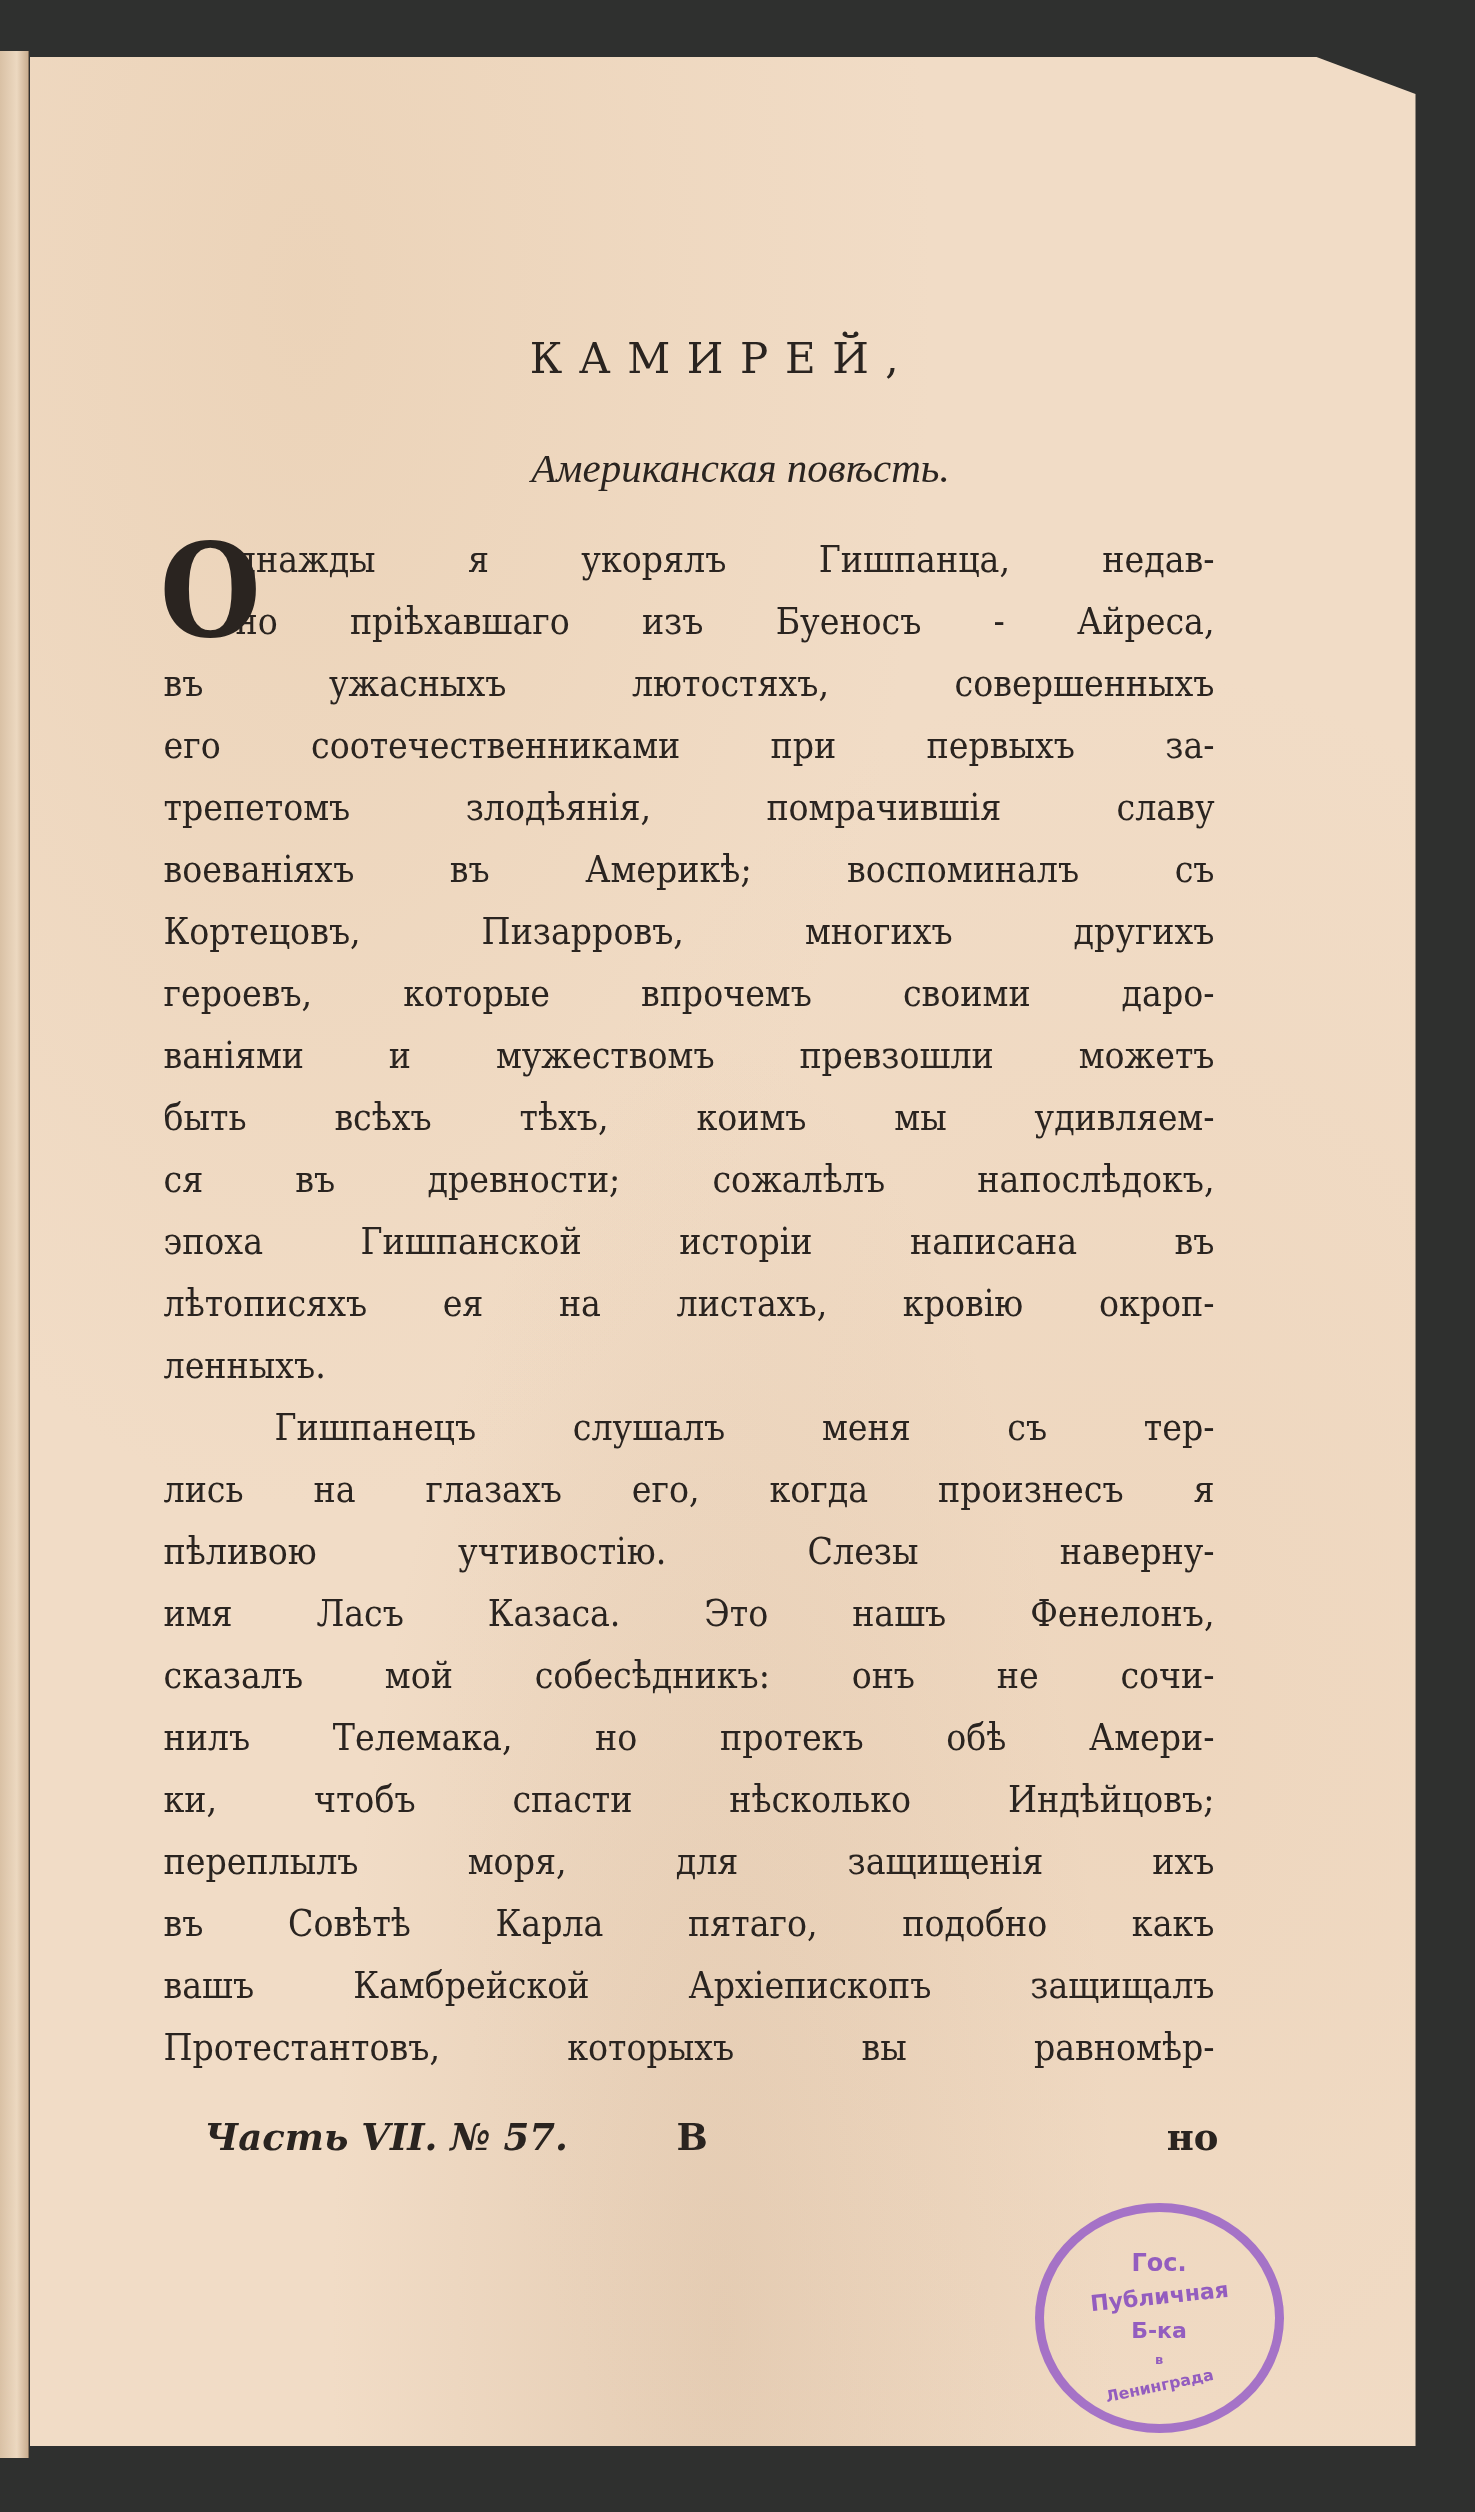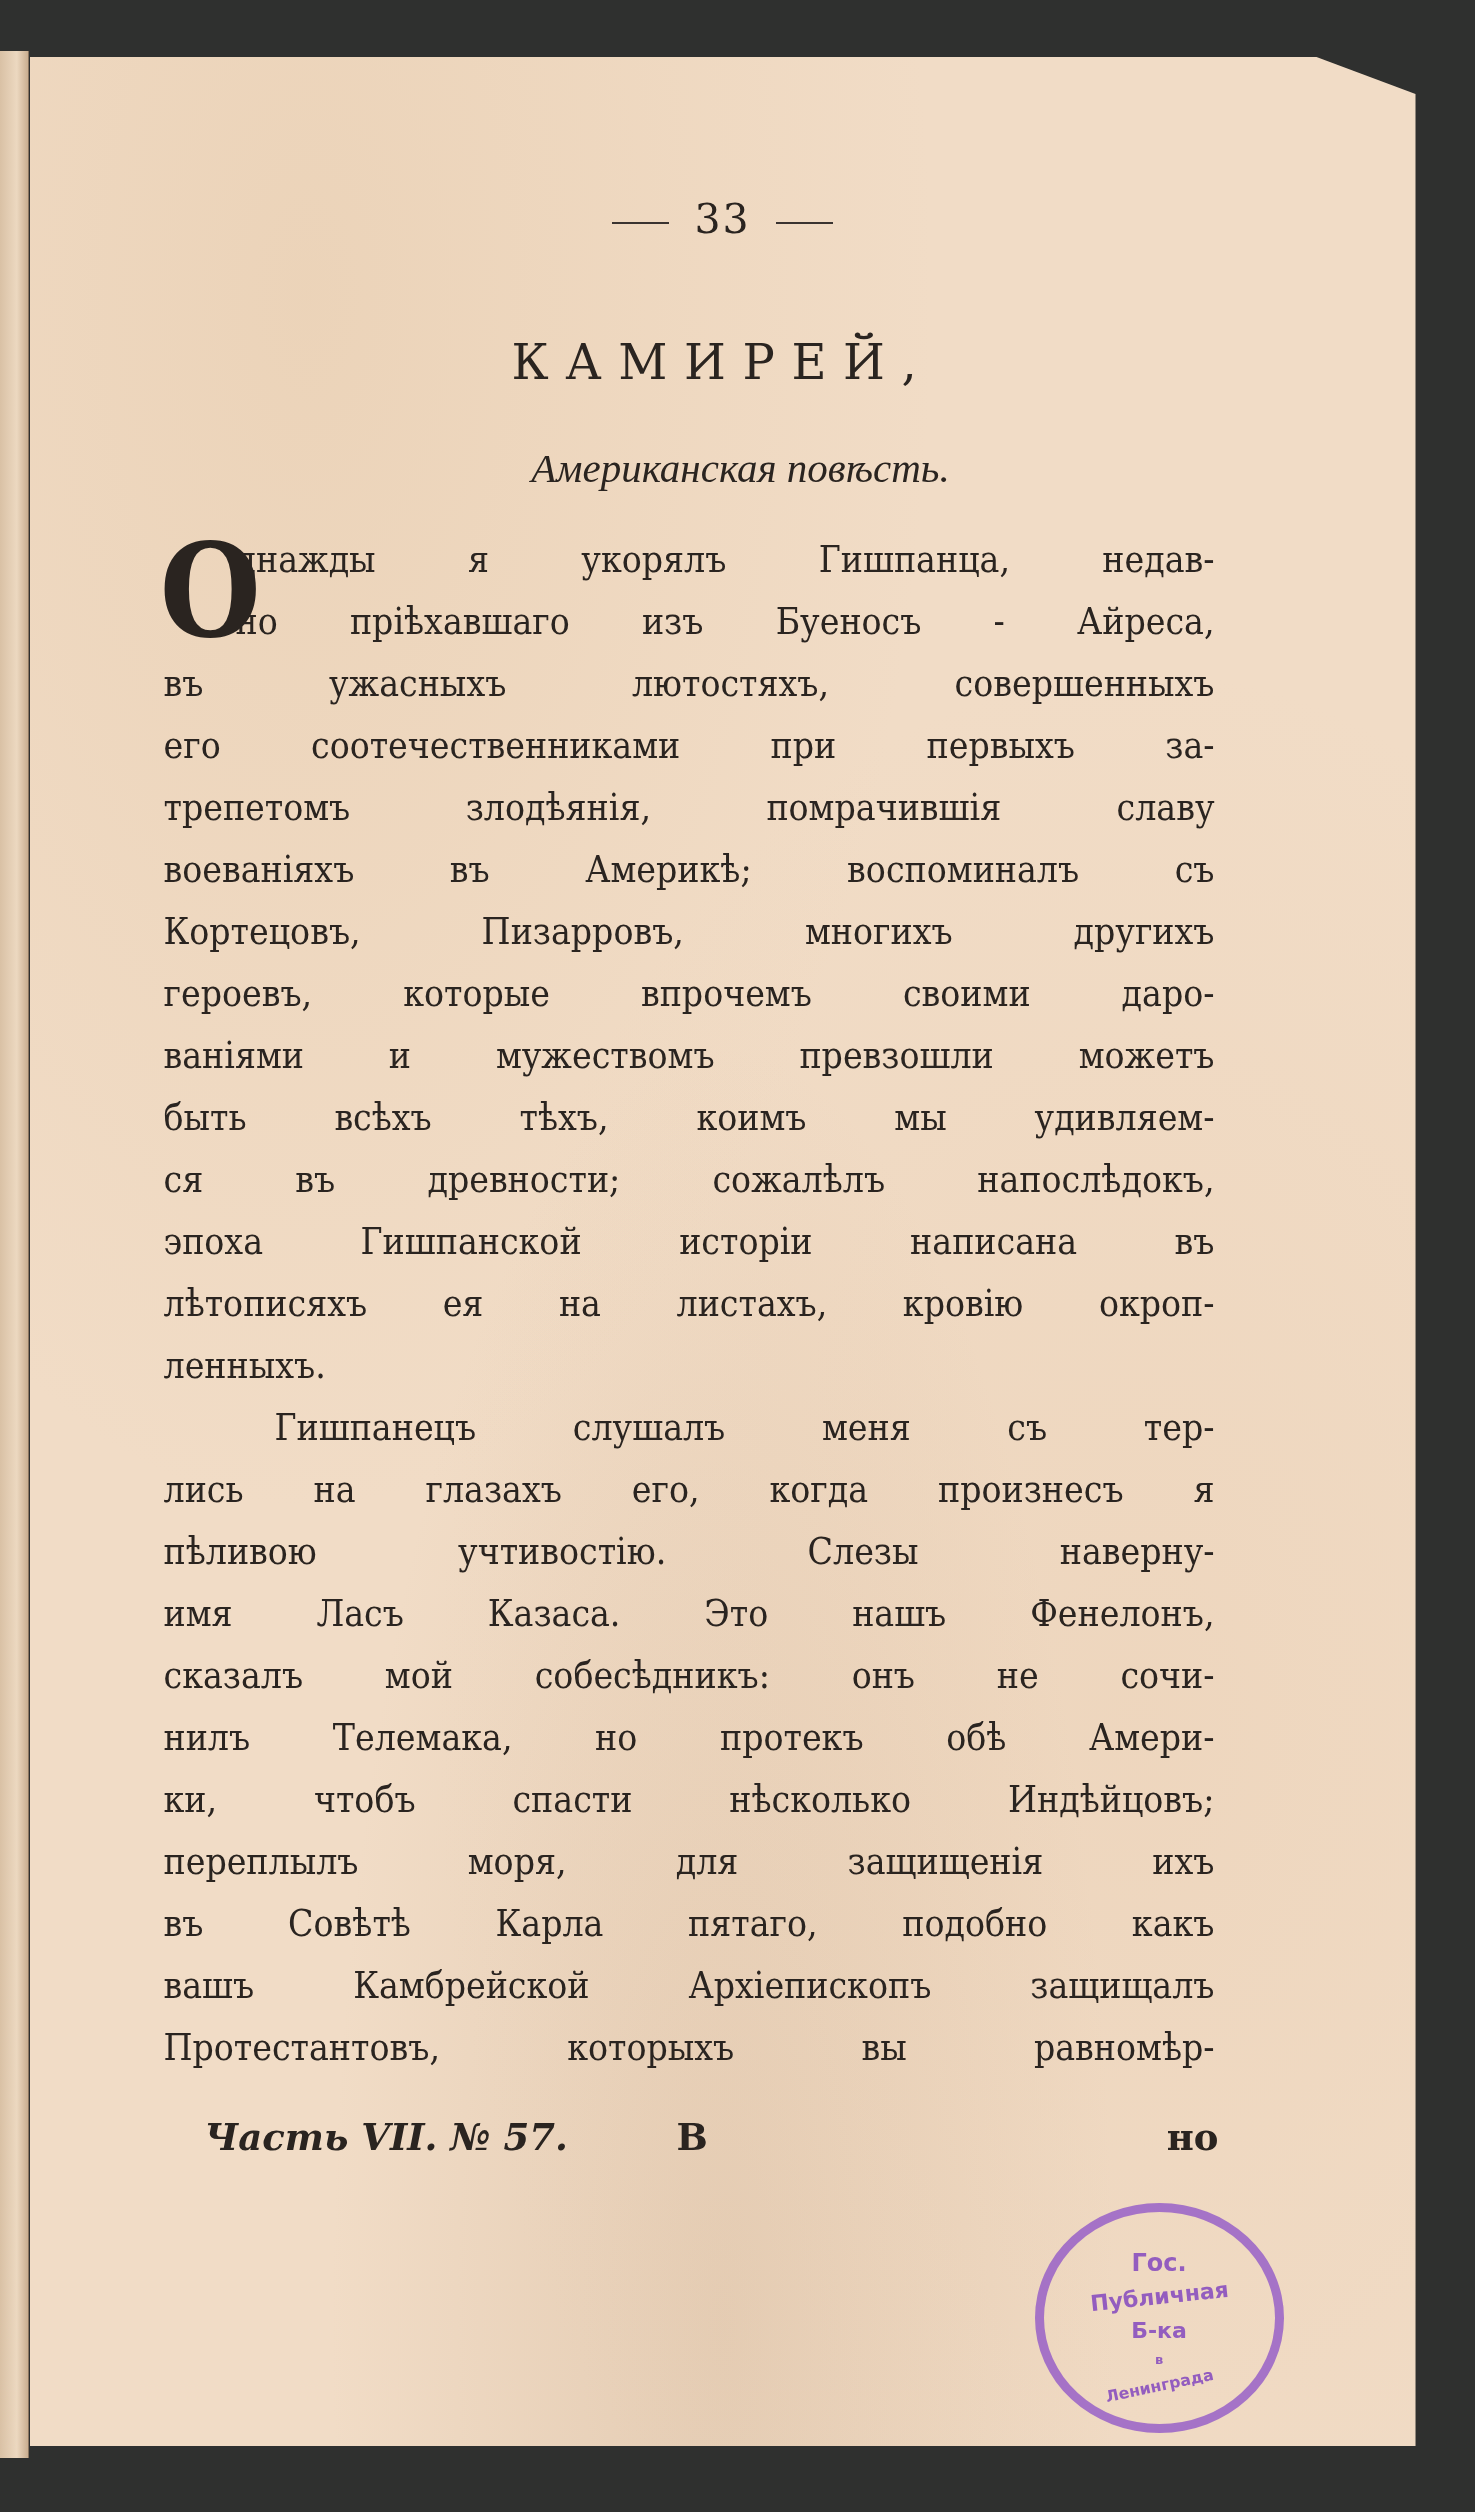--- a/index.html
+++ b/index.html
@@ -24,21 +24,21 @@
       clip-path: polygon(0 0, 1287px 0, 1386px 37px, 1386px 100%, 0 100%);
       color: #2a2420;
     }
     .page-number {
       position: absolute; left: 0; width: 1386px; top: 138px;
       text-align: center; font-size: 41px; letter-spacing: 1.8px;
     }
     .page-number .dash { display: inline-block; width: 57px; border-top: 2.8px solid #3a3330; vertical-align: middle; margin: 0 26px; }
     .title {
       position: absolute; left: 0; width: 1386px; top: 277px;
-      text-align: center; font-size: 48px; letter-spacing: 16.6px; font-weight: normal;
+      text-align: center; font-size: 42px; letter-spacing: 16.6px; font-weight: normal;
     }
     .subtitle {
       position: absolute; left: 0; width: 1386px; top: 387px;
       text-align: center; font-size: 41px; font-style: italic;
       font-family: "Liberation Serif", serif;
       padding-left: 18px;
     }
     .body-text {
       position: absolute; left: 134px; top: 472px; width: 1051px;
       font-size: 37px; line-height: 62px;
@@ -75,23 +75,20 @@
     .stamp .l4 { position: absolute; left: 0; right: 0; top: 140px; font-size: 13px; }
     .stamp .l5 { position: absolute; left: 0; right: 0; top: 164px; font-size: 15.7px; transform: rotate(-12deg); }
   </style>
 </head>
 <body>
 
 <div class="left-leaf"></div>
 
 <div class="page">
 
-  <div class="page-number">
-    <span class="dash"></span><span>33</span><span class="dash"></span>
-  </div>
 
   <div class="title">КАМИРЕЙ,</div>
   <div class="subtitle">Американская повѣсть.</div>
 
   <div class="body-text">
     <div class="dropcap-wrap">
       <span class="dropcap">О</span>
       <span class="line cap1">днажды я укорялъ Гишпанца, недав-</span>
       <span class="line cap2">но пріѣхавшаго изъ Буеносъ - Айреса,</span>
     </div>

